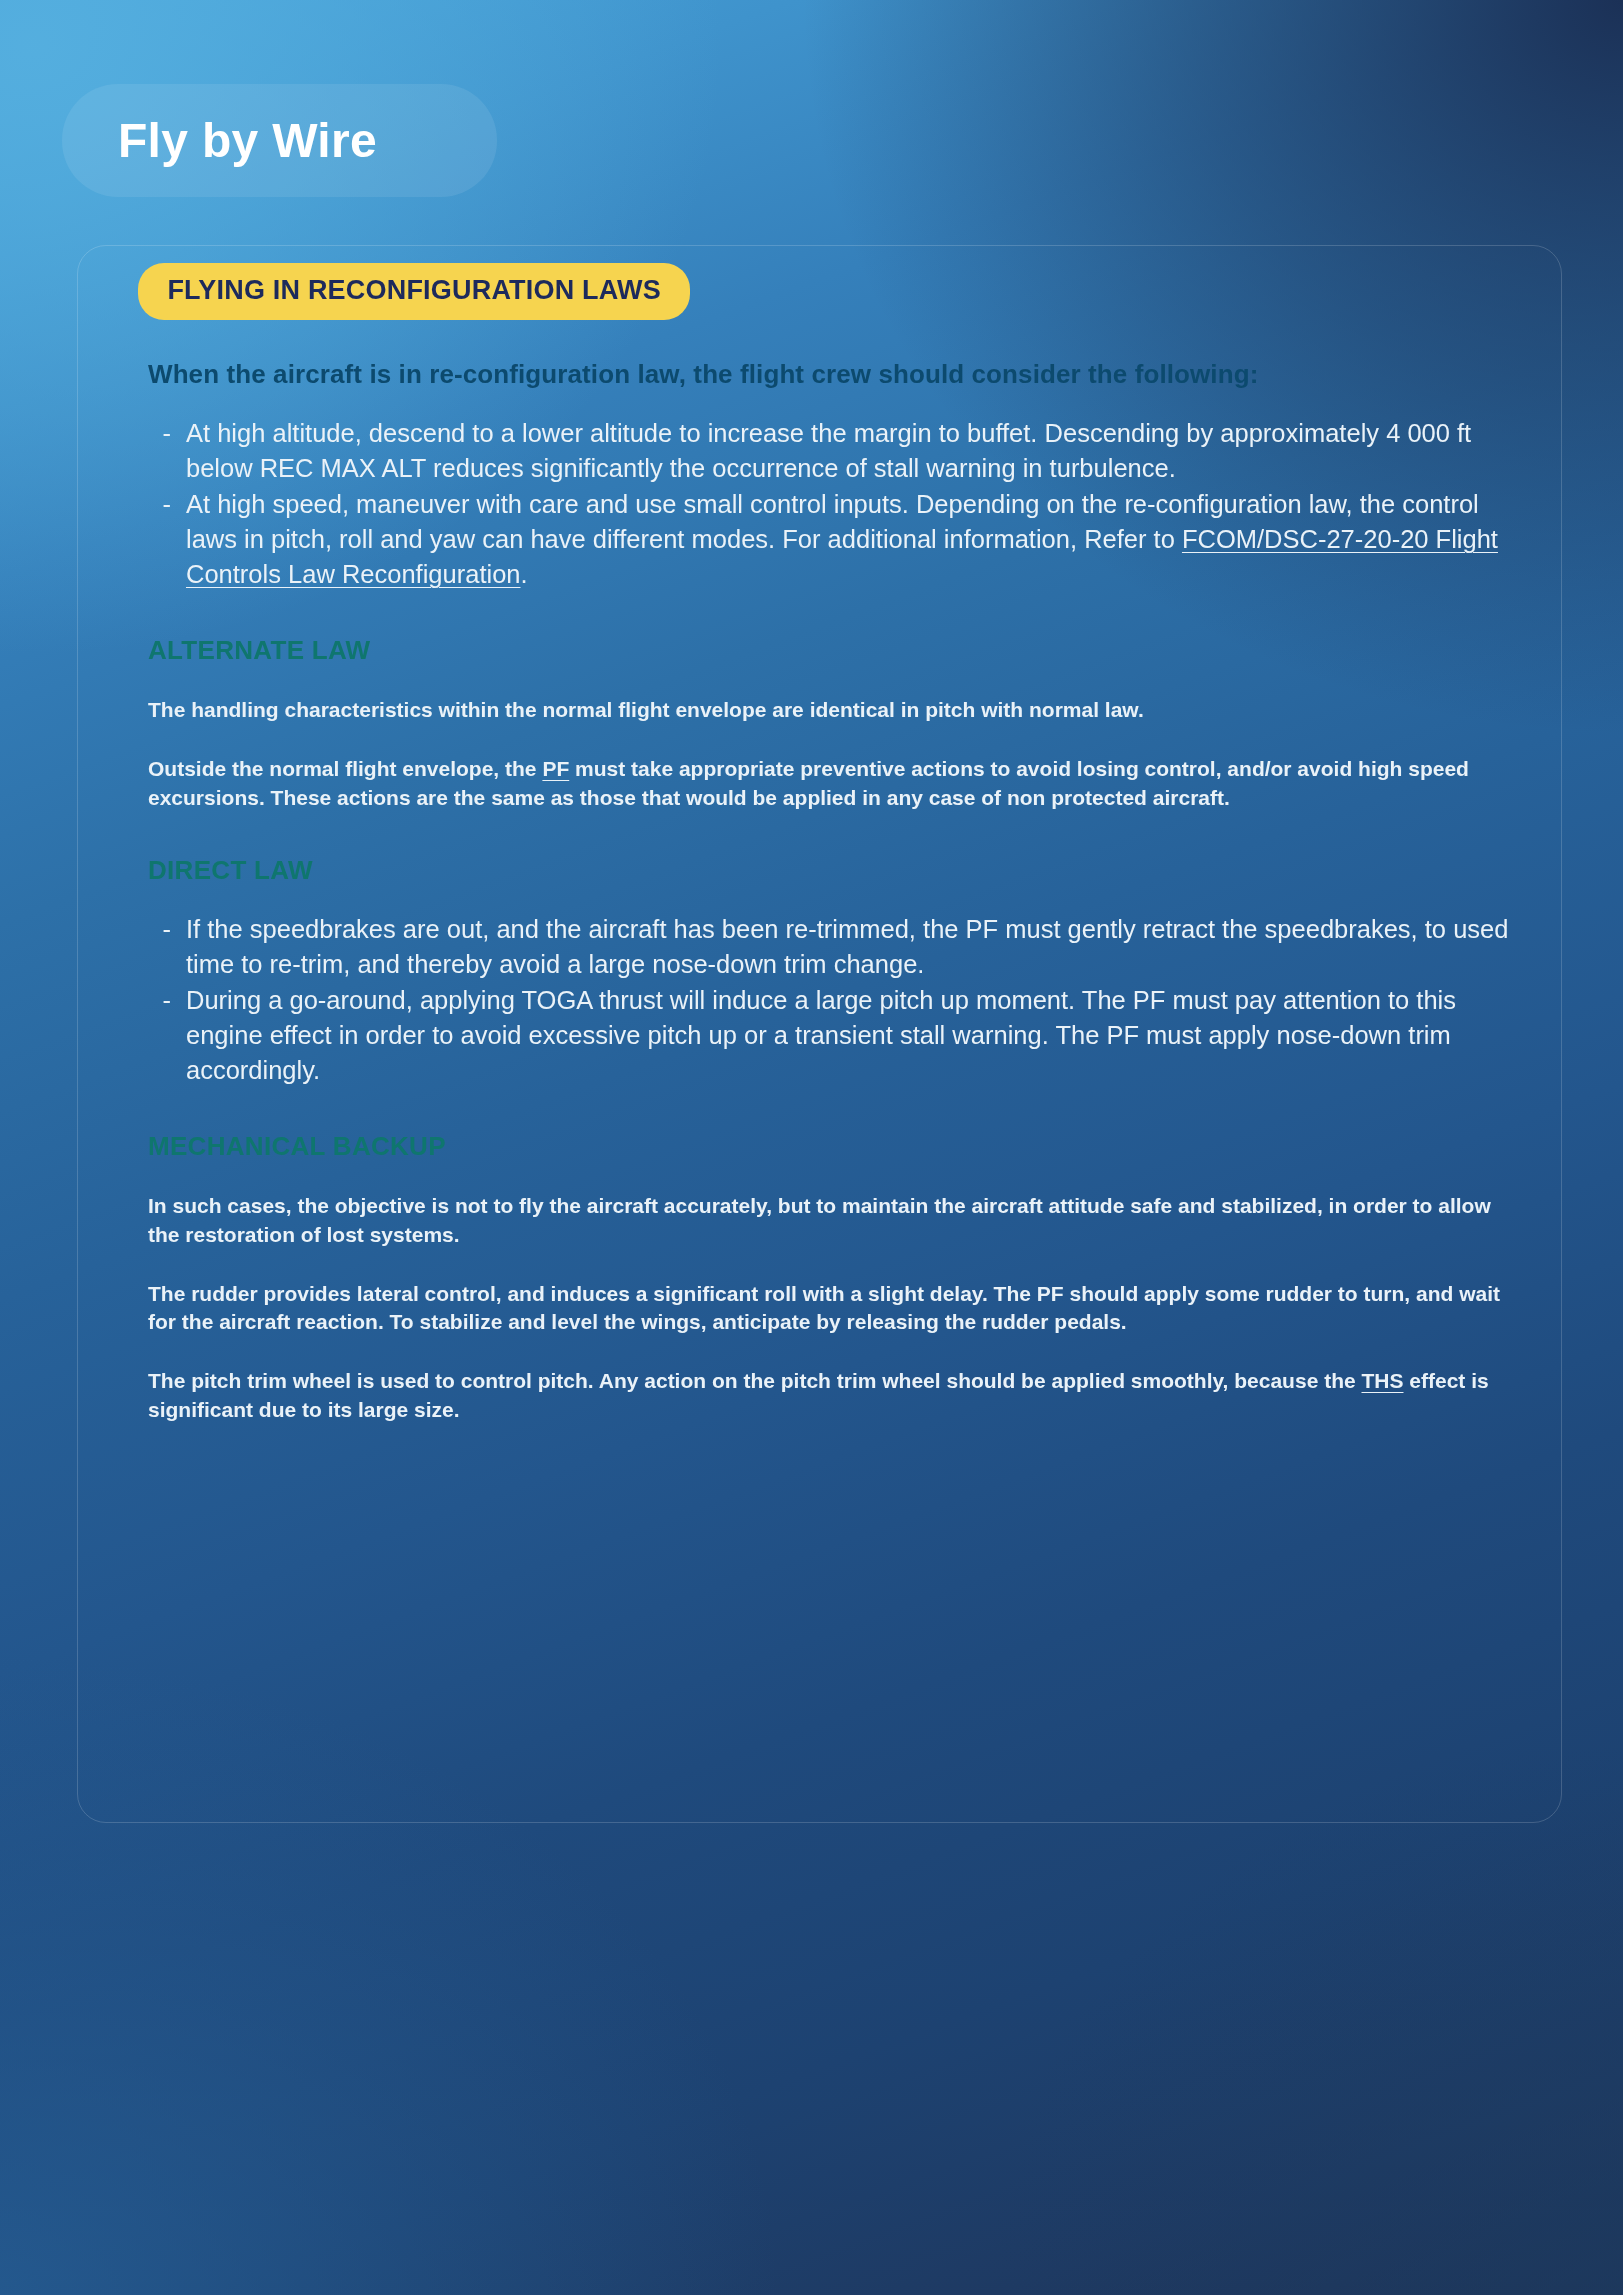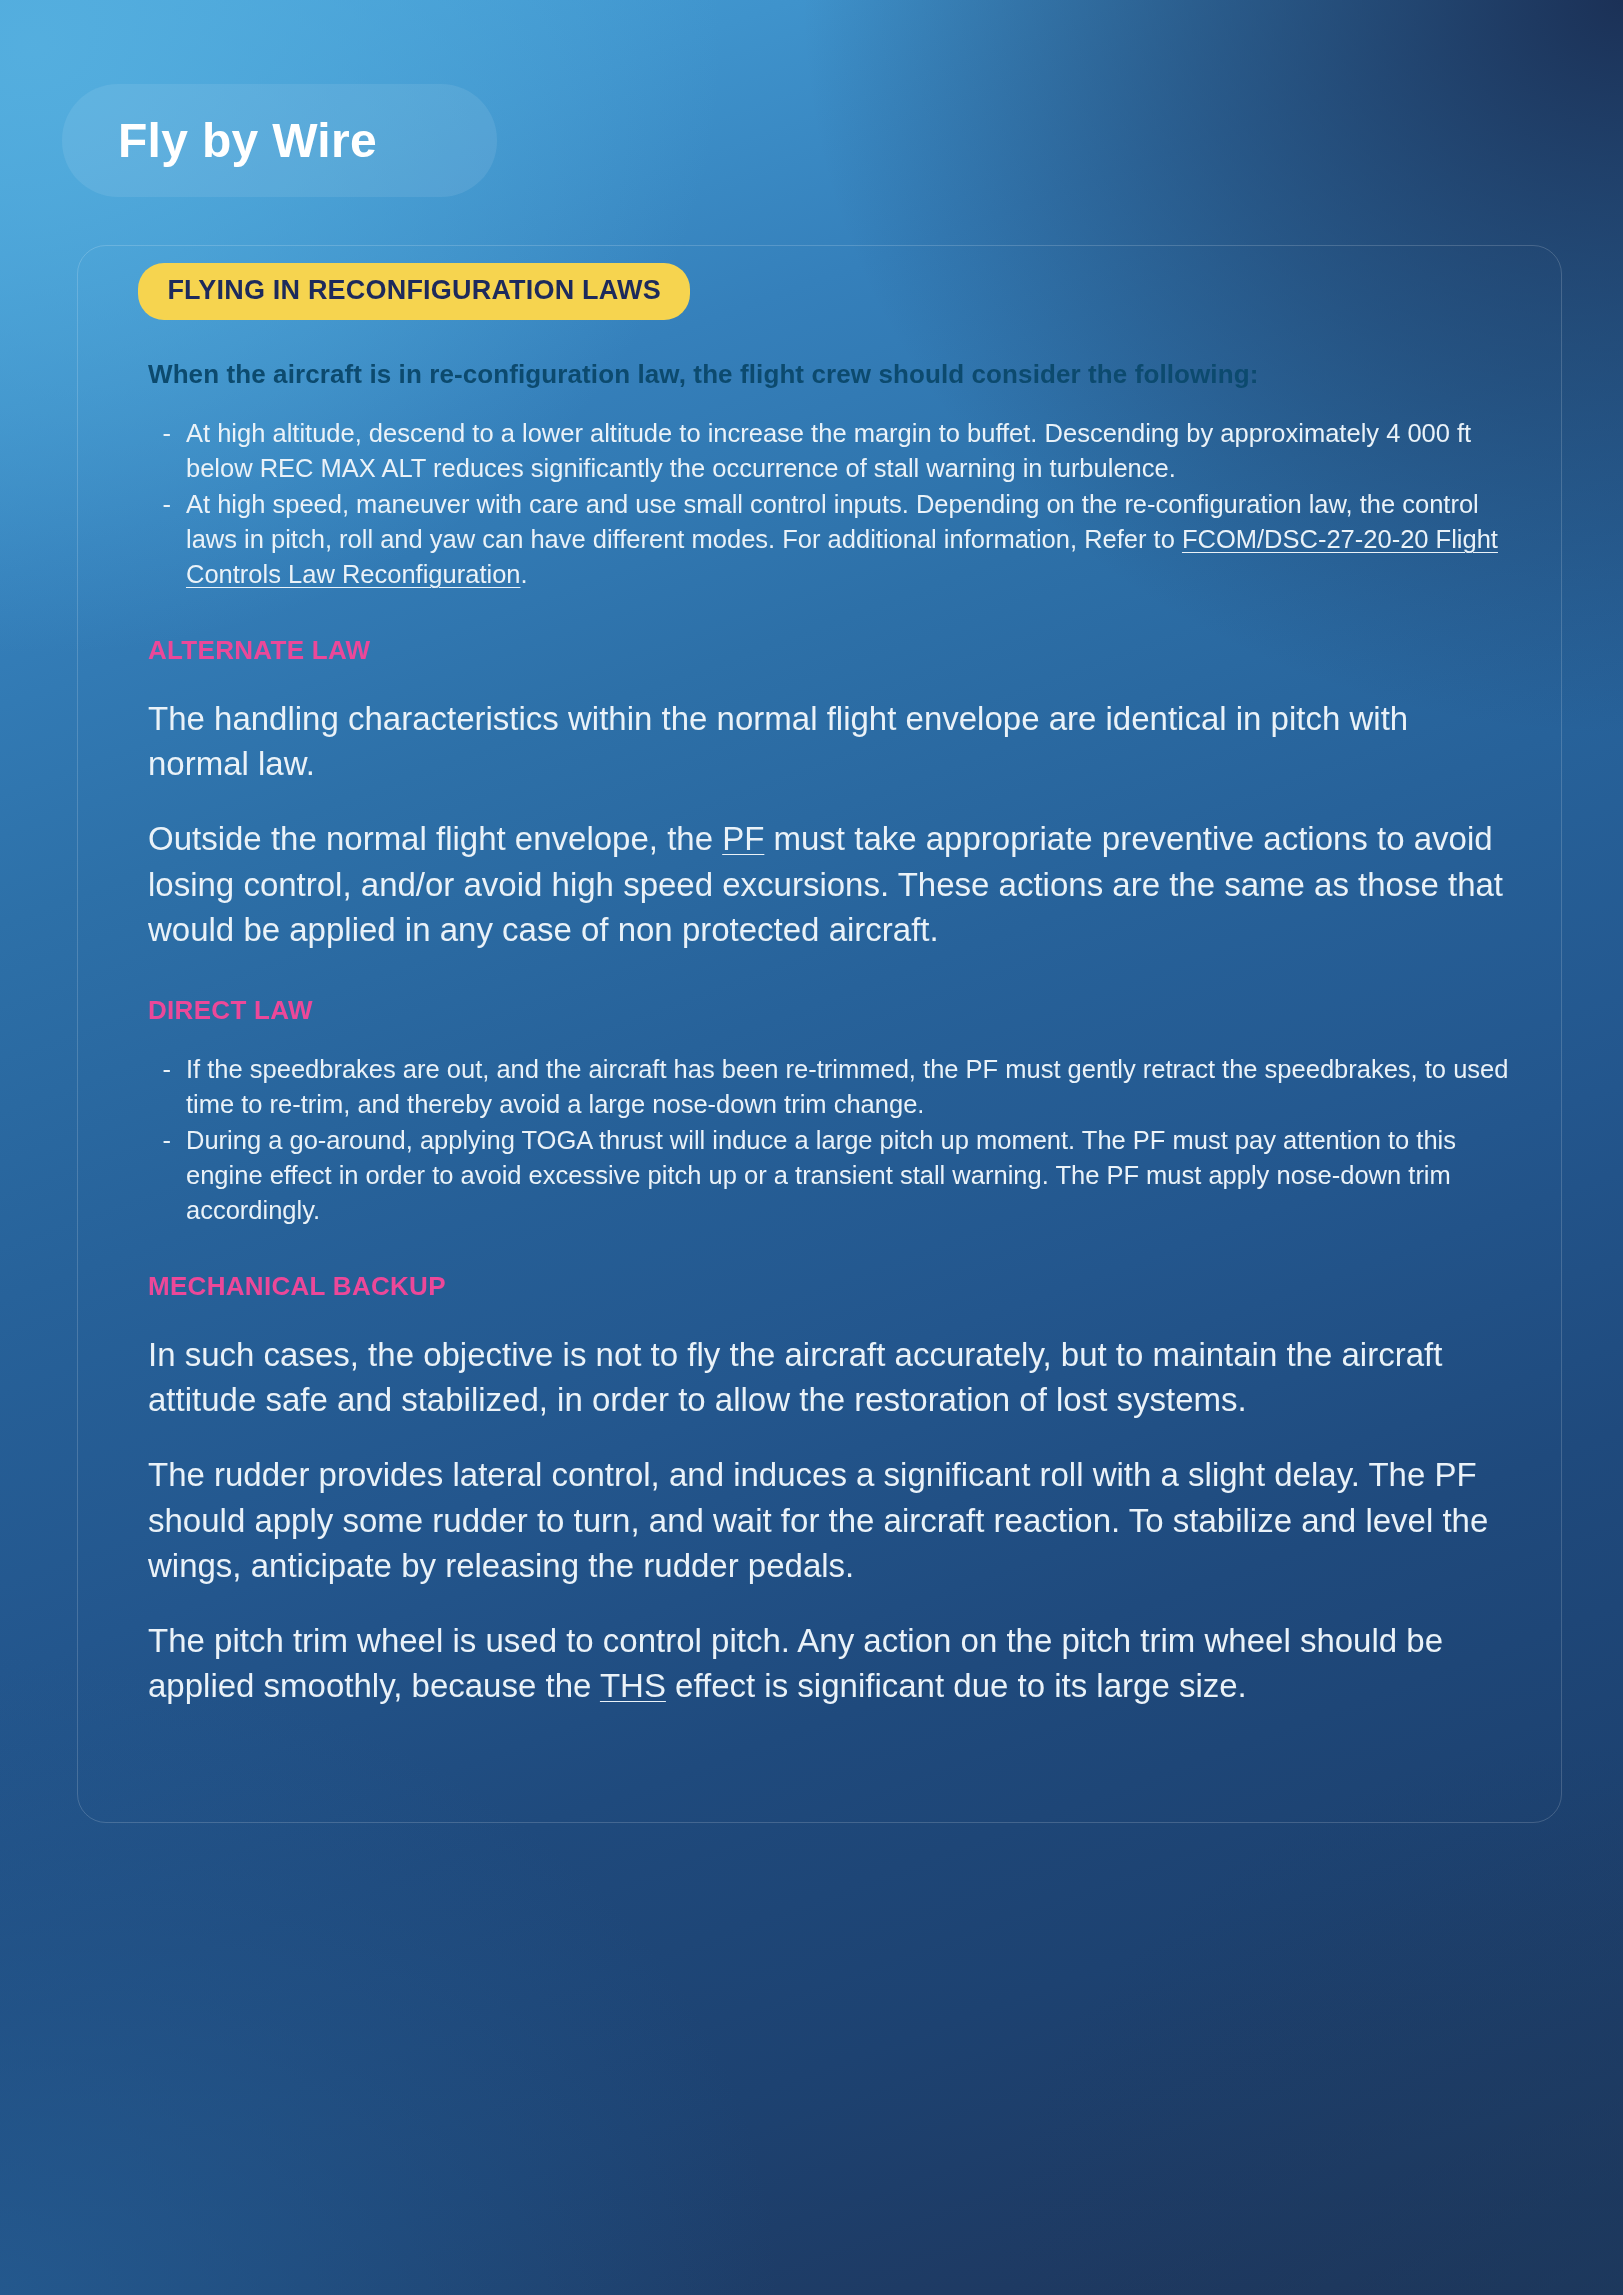--- a/index.html
+++ b/index.html
@@ -125,33 +125,33 @@
     margin-bottom: 1.3px;
     font-weight: 300;
   }
   ul.bullets li .dash {
     position: absolute;
     left: 0;
     top: 0;
   }
 
   h2.section {
-    color: #ec4899;
+    color: #0f766e;
     font-size: 26px;
     font-weight: bold;
     letter-spacing: 0.3px;
     margin-top: 43px;
     margin-bottom: 0;
   }
 
   p.body {
     color: #eaf2f8;
-    font-size: 33px;
+    font-size: 21px;
     line-height: 1.37;
-    font-weight: 400;
+    font-weight: 700;
     margin-top: 30px;
   }
 
   .u {
     text-decoration: underline;
     text-underline-offset: 3.9px;
     text-decoration-thickness: 1.3px;
   }
 
   .link {

